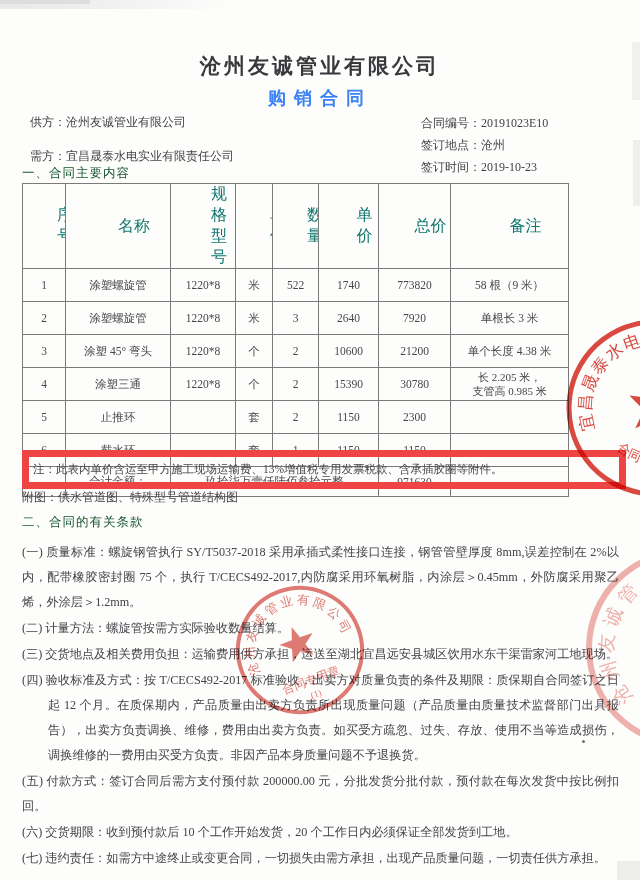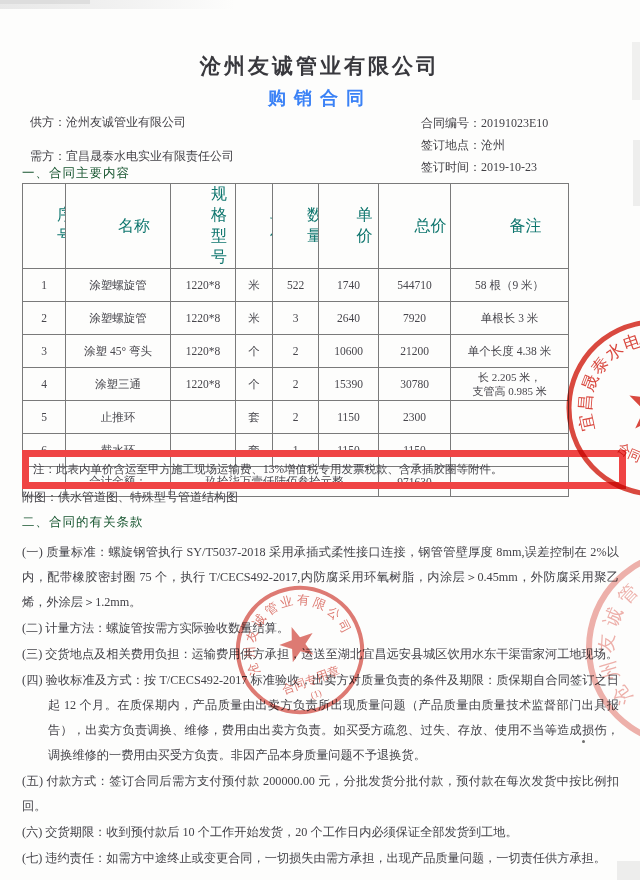--- a/index.html
+++ b/index.html
@@ -120,21 +120,21 @@
       <th>总价</th>
       <th>备注</th>
     </tr>
     <tr>
       <td>1</td>
       <td>涂塑螺旋管</td>
       <td>1220*8</td>
       <td>米</td>
       <td>522</td>
       <td>1740</td>
-      <td>544710</td>
+      <td>773820</td>
       <td>58 根（9 米）</td>
     </tr>
     <tr>
       <td>2</td>
       <td>涂塑螺旋管</td>
       <td>1220*8</td>
       <td>米</td>
       <td>3</td>
       <td>2640</td>
       <td>7920</td>

